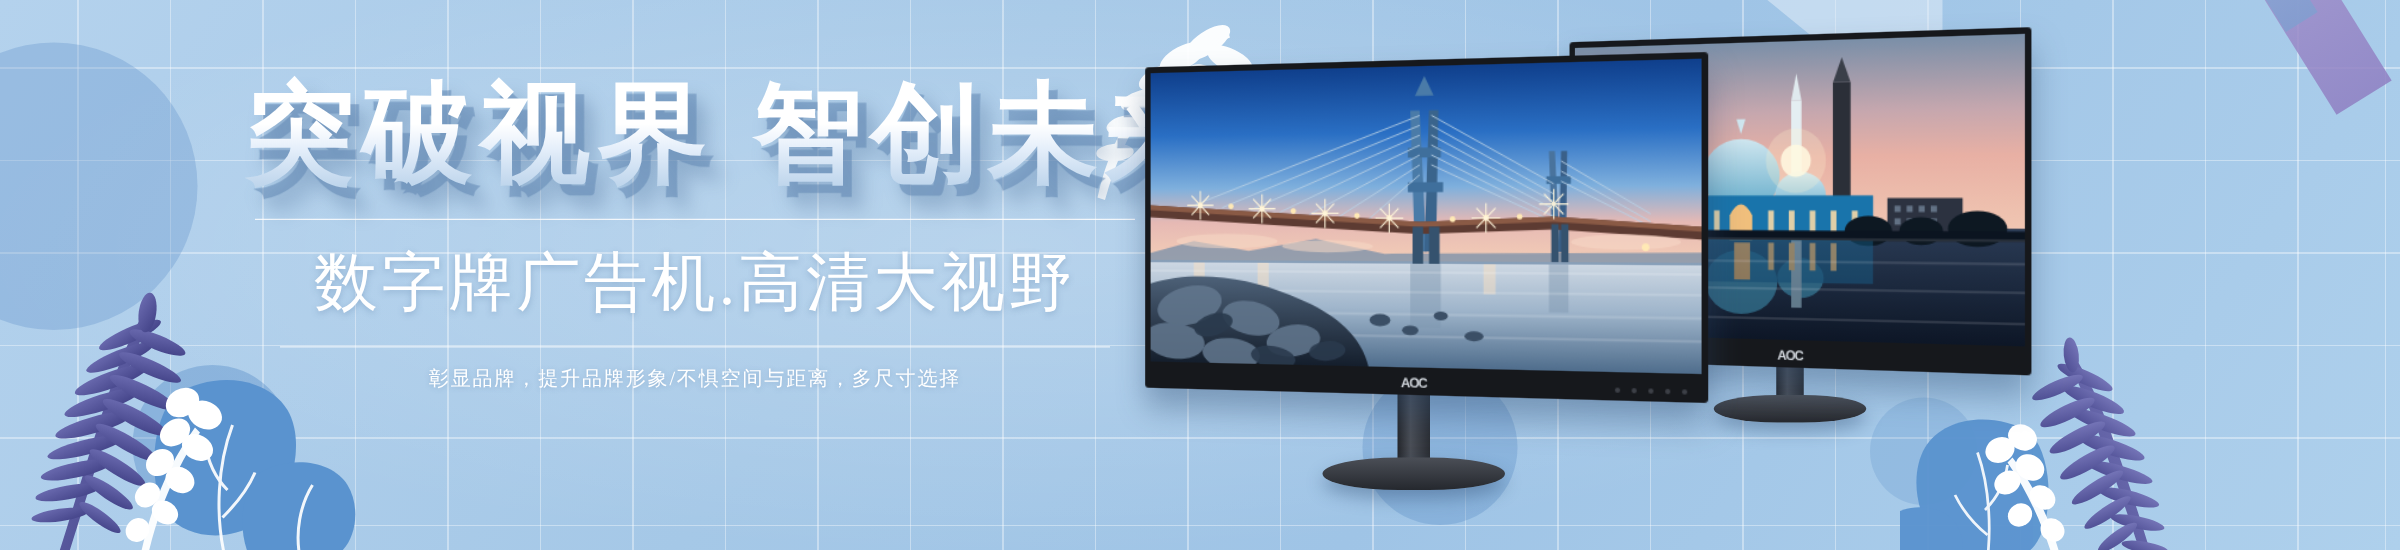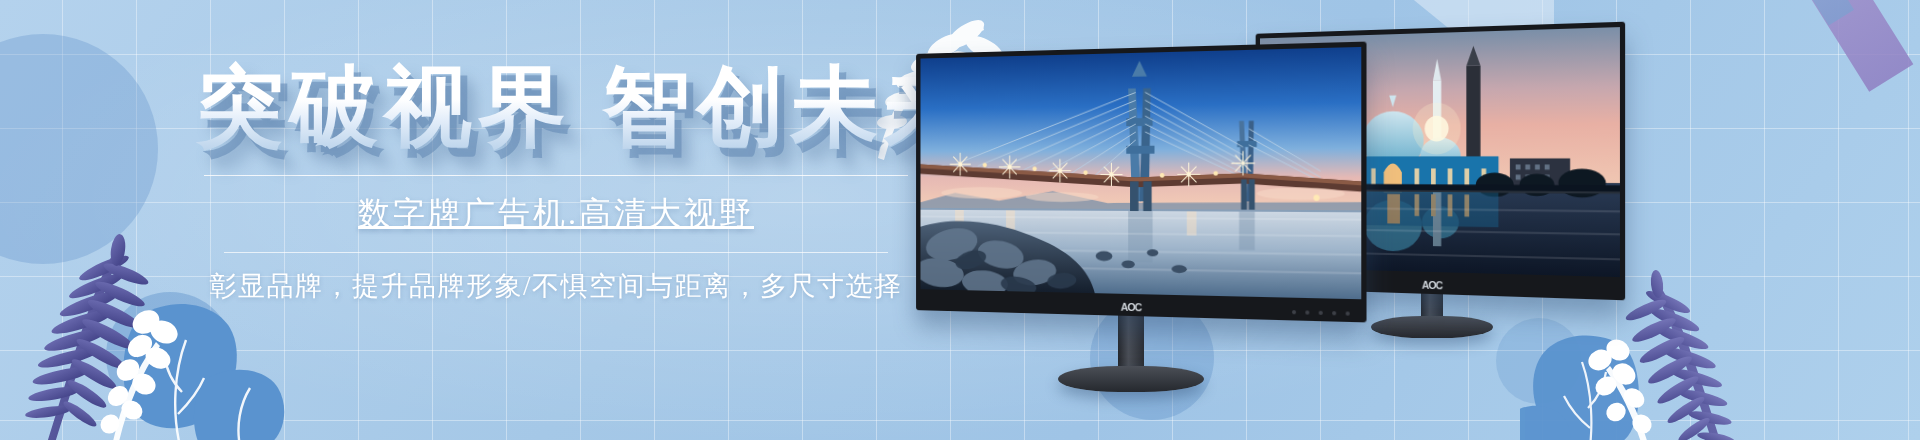--- a/index.html
+++ b/index.html
@@ -48,28 +48,27 @@
   .copy{position:absolute;left:196px;top:60px;width:720px;text-align:center;}
   .headline{
     font-size:88px;font-weight:bold;letter-spacing:6px;line-height:1.06;
     white-space:nowrap;
     background:linear-gradient(180deg,#ffffff 0%,#ffffff 42%,#e4eefa 64%,#b9d2ea 100%);
     -webkit-background-clip:text;background-clip:text;color:transparent;
     filter:drop-shadow(7px 9px 0 rgba(96,135,178,.55)) drop-shadow(10px 13px 7px rgba(70,104,146,.38));
   }
   .rule{height:1px;background:rgba(255,255,255,.85);margin:22px 8px 0;}
   .sub{
-    margin-top:16px;font-size:32px;letter-spacing:3px;color:#ffffff;
+    margin-top:16px;font-size:51px;letter-spacing:3px;color:#ffffff;
     font-family:"Liberation Serif","DejaVu Serif",serif;white-space:nowrap;
     text-shadow:0 2px 5px rgba(80,118,160,.35);
-    text-decoration:underline;
   }
   .rule2{height:1px;background:rgba(255,255,255,.70);margin:16px 28px 0;}
   .tag{
-    margin-top:15px;font-size:27px;letter-spacing:1.5px;color:#ffffff;white-space:nowrap;
+    margin-top:15px;font-size:16px;letter-spacing:1.5px;color:#ffffff;white-space:nowrap;
     font-family:"Liberation Serif","DejaVu Serif",serif;
     text-shadow:0 1px 4px rgba(80,118,160,.35);
   }
   
   .leaf-left{position:absolute;left:-6px;bottom:-6px;width:300px;height:300px;}
   .leaf-right{position:absolute;right:150px;bottom:-20px;width:250px;height:260px;}
   .leaf-top{position:absolute;left:834px;top:18px;width:180px;height:160px;}
   
   .mon-back{
     position:absolute;left:1237px;top:28px;width:390px;height:266px;

